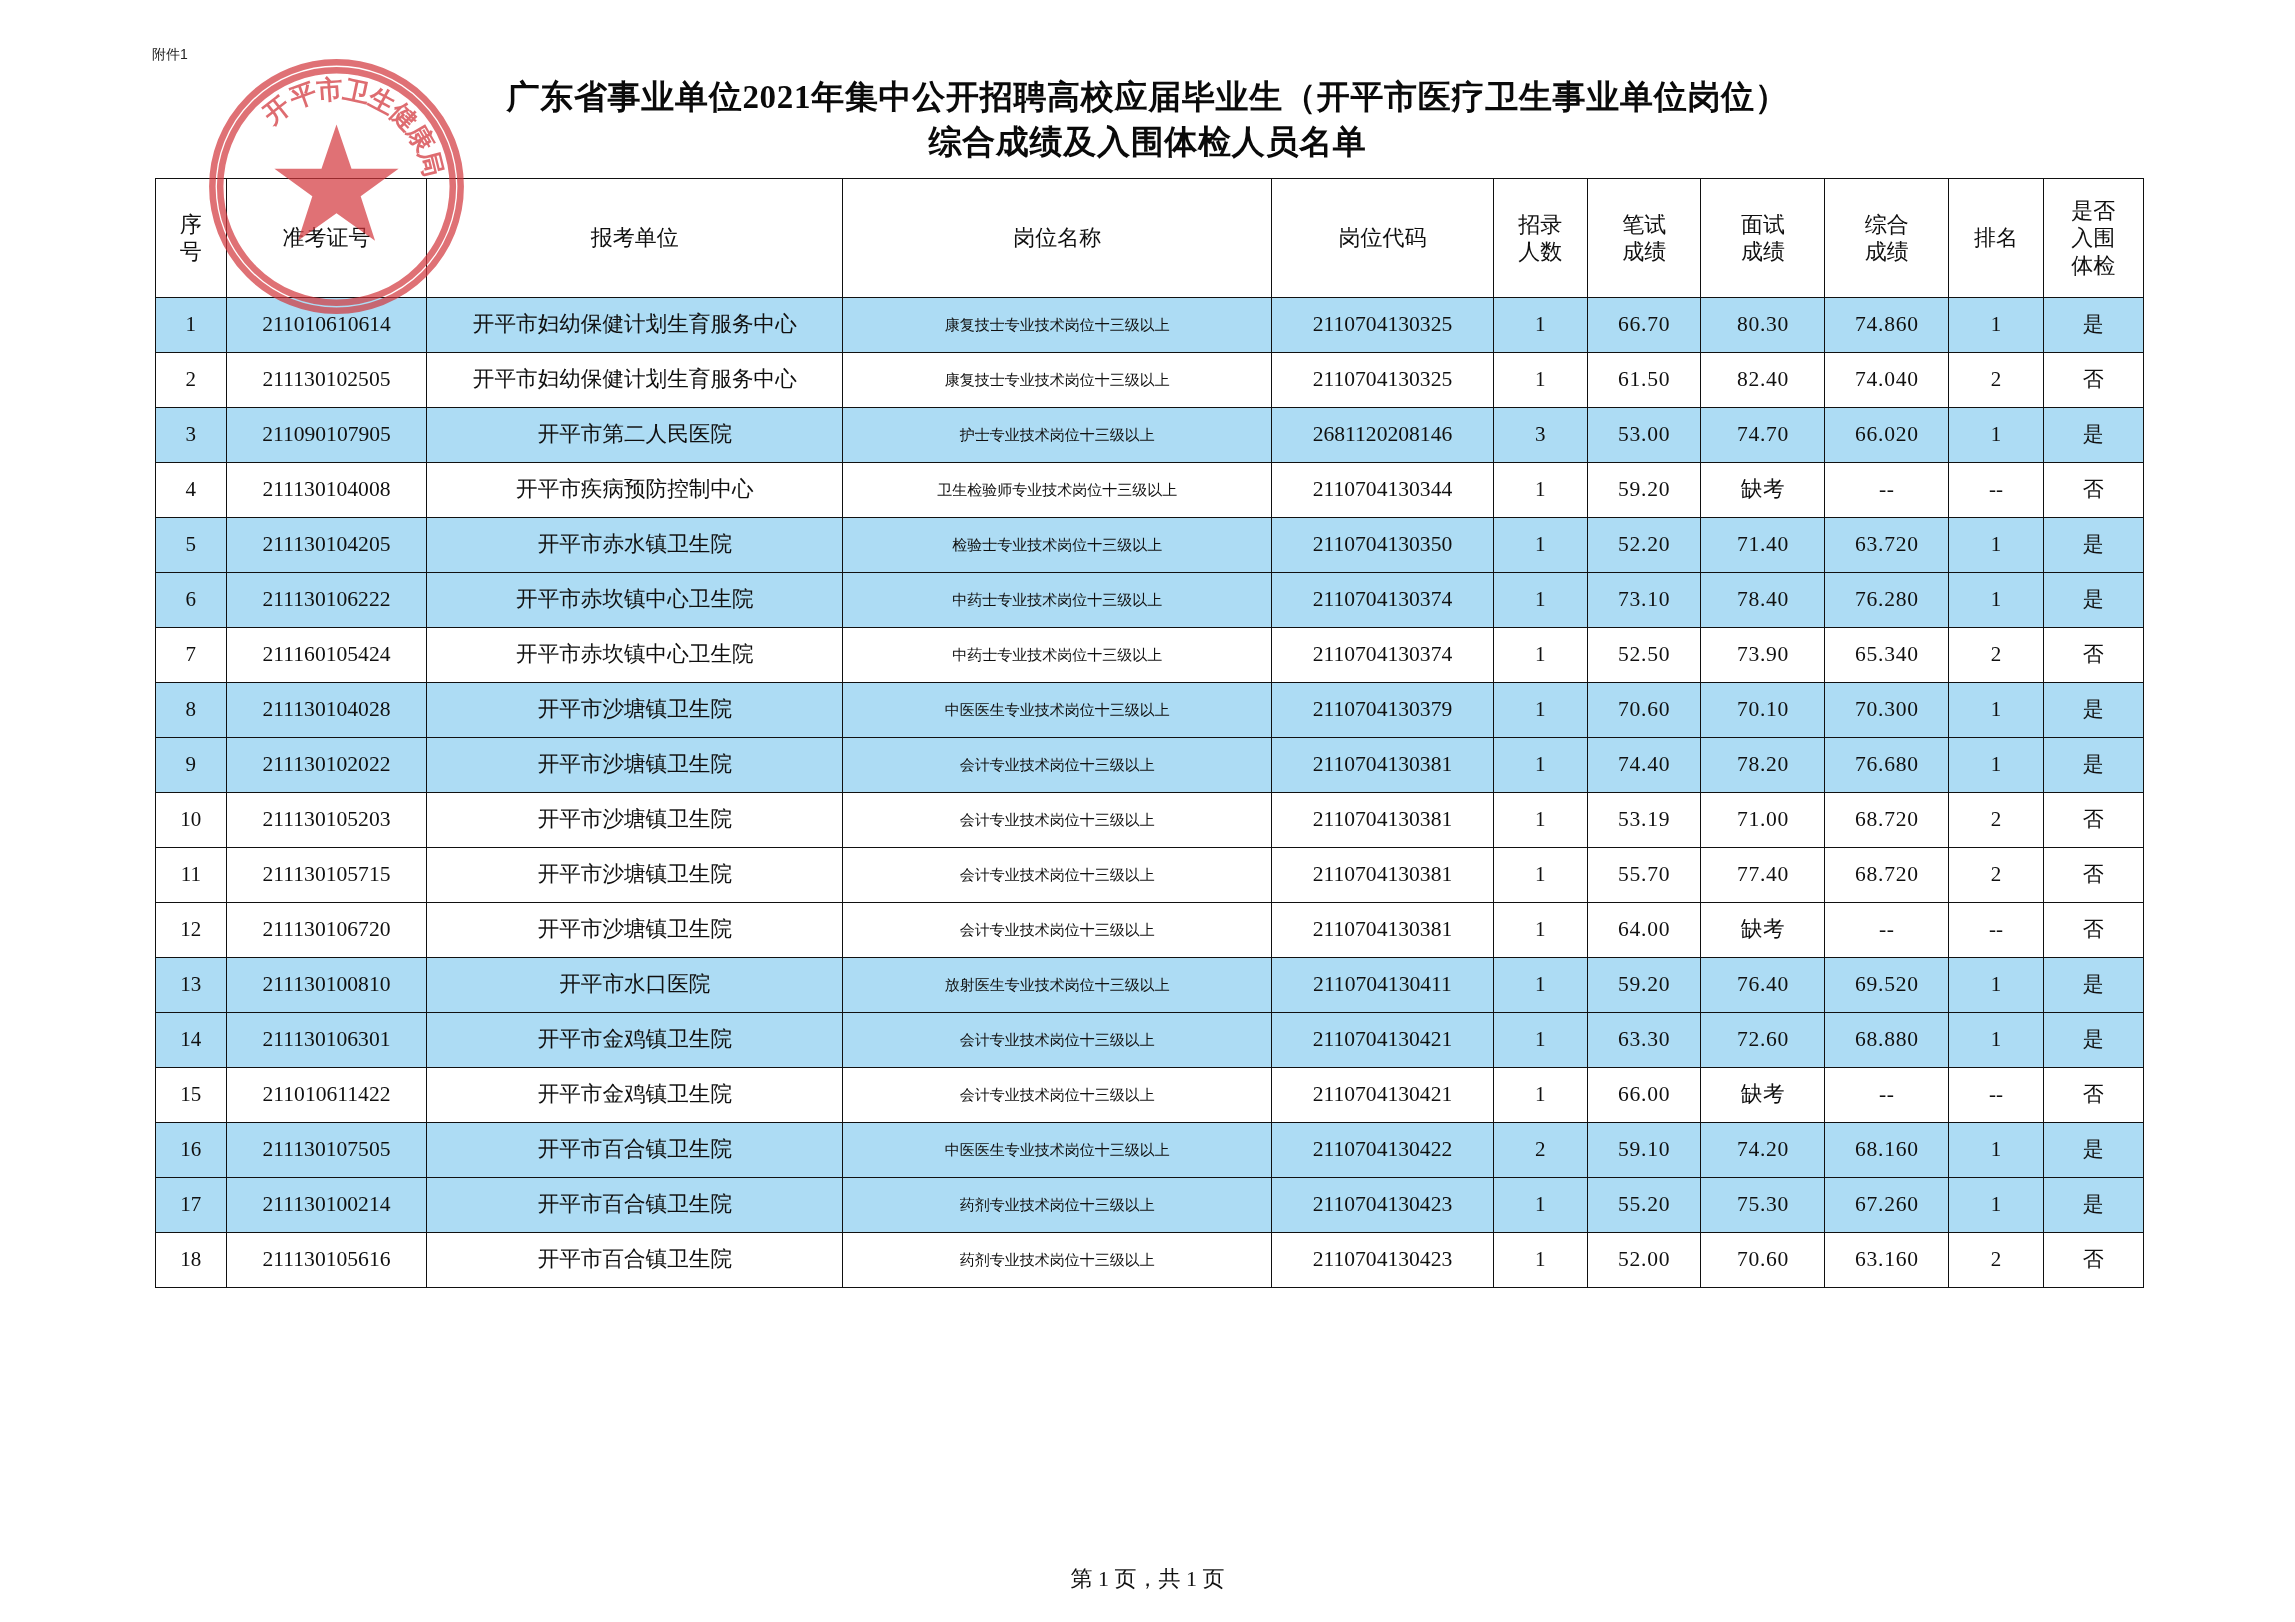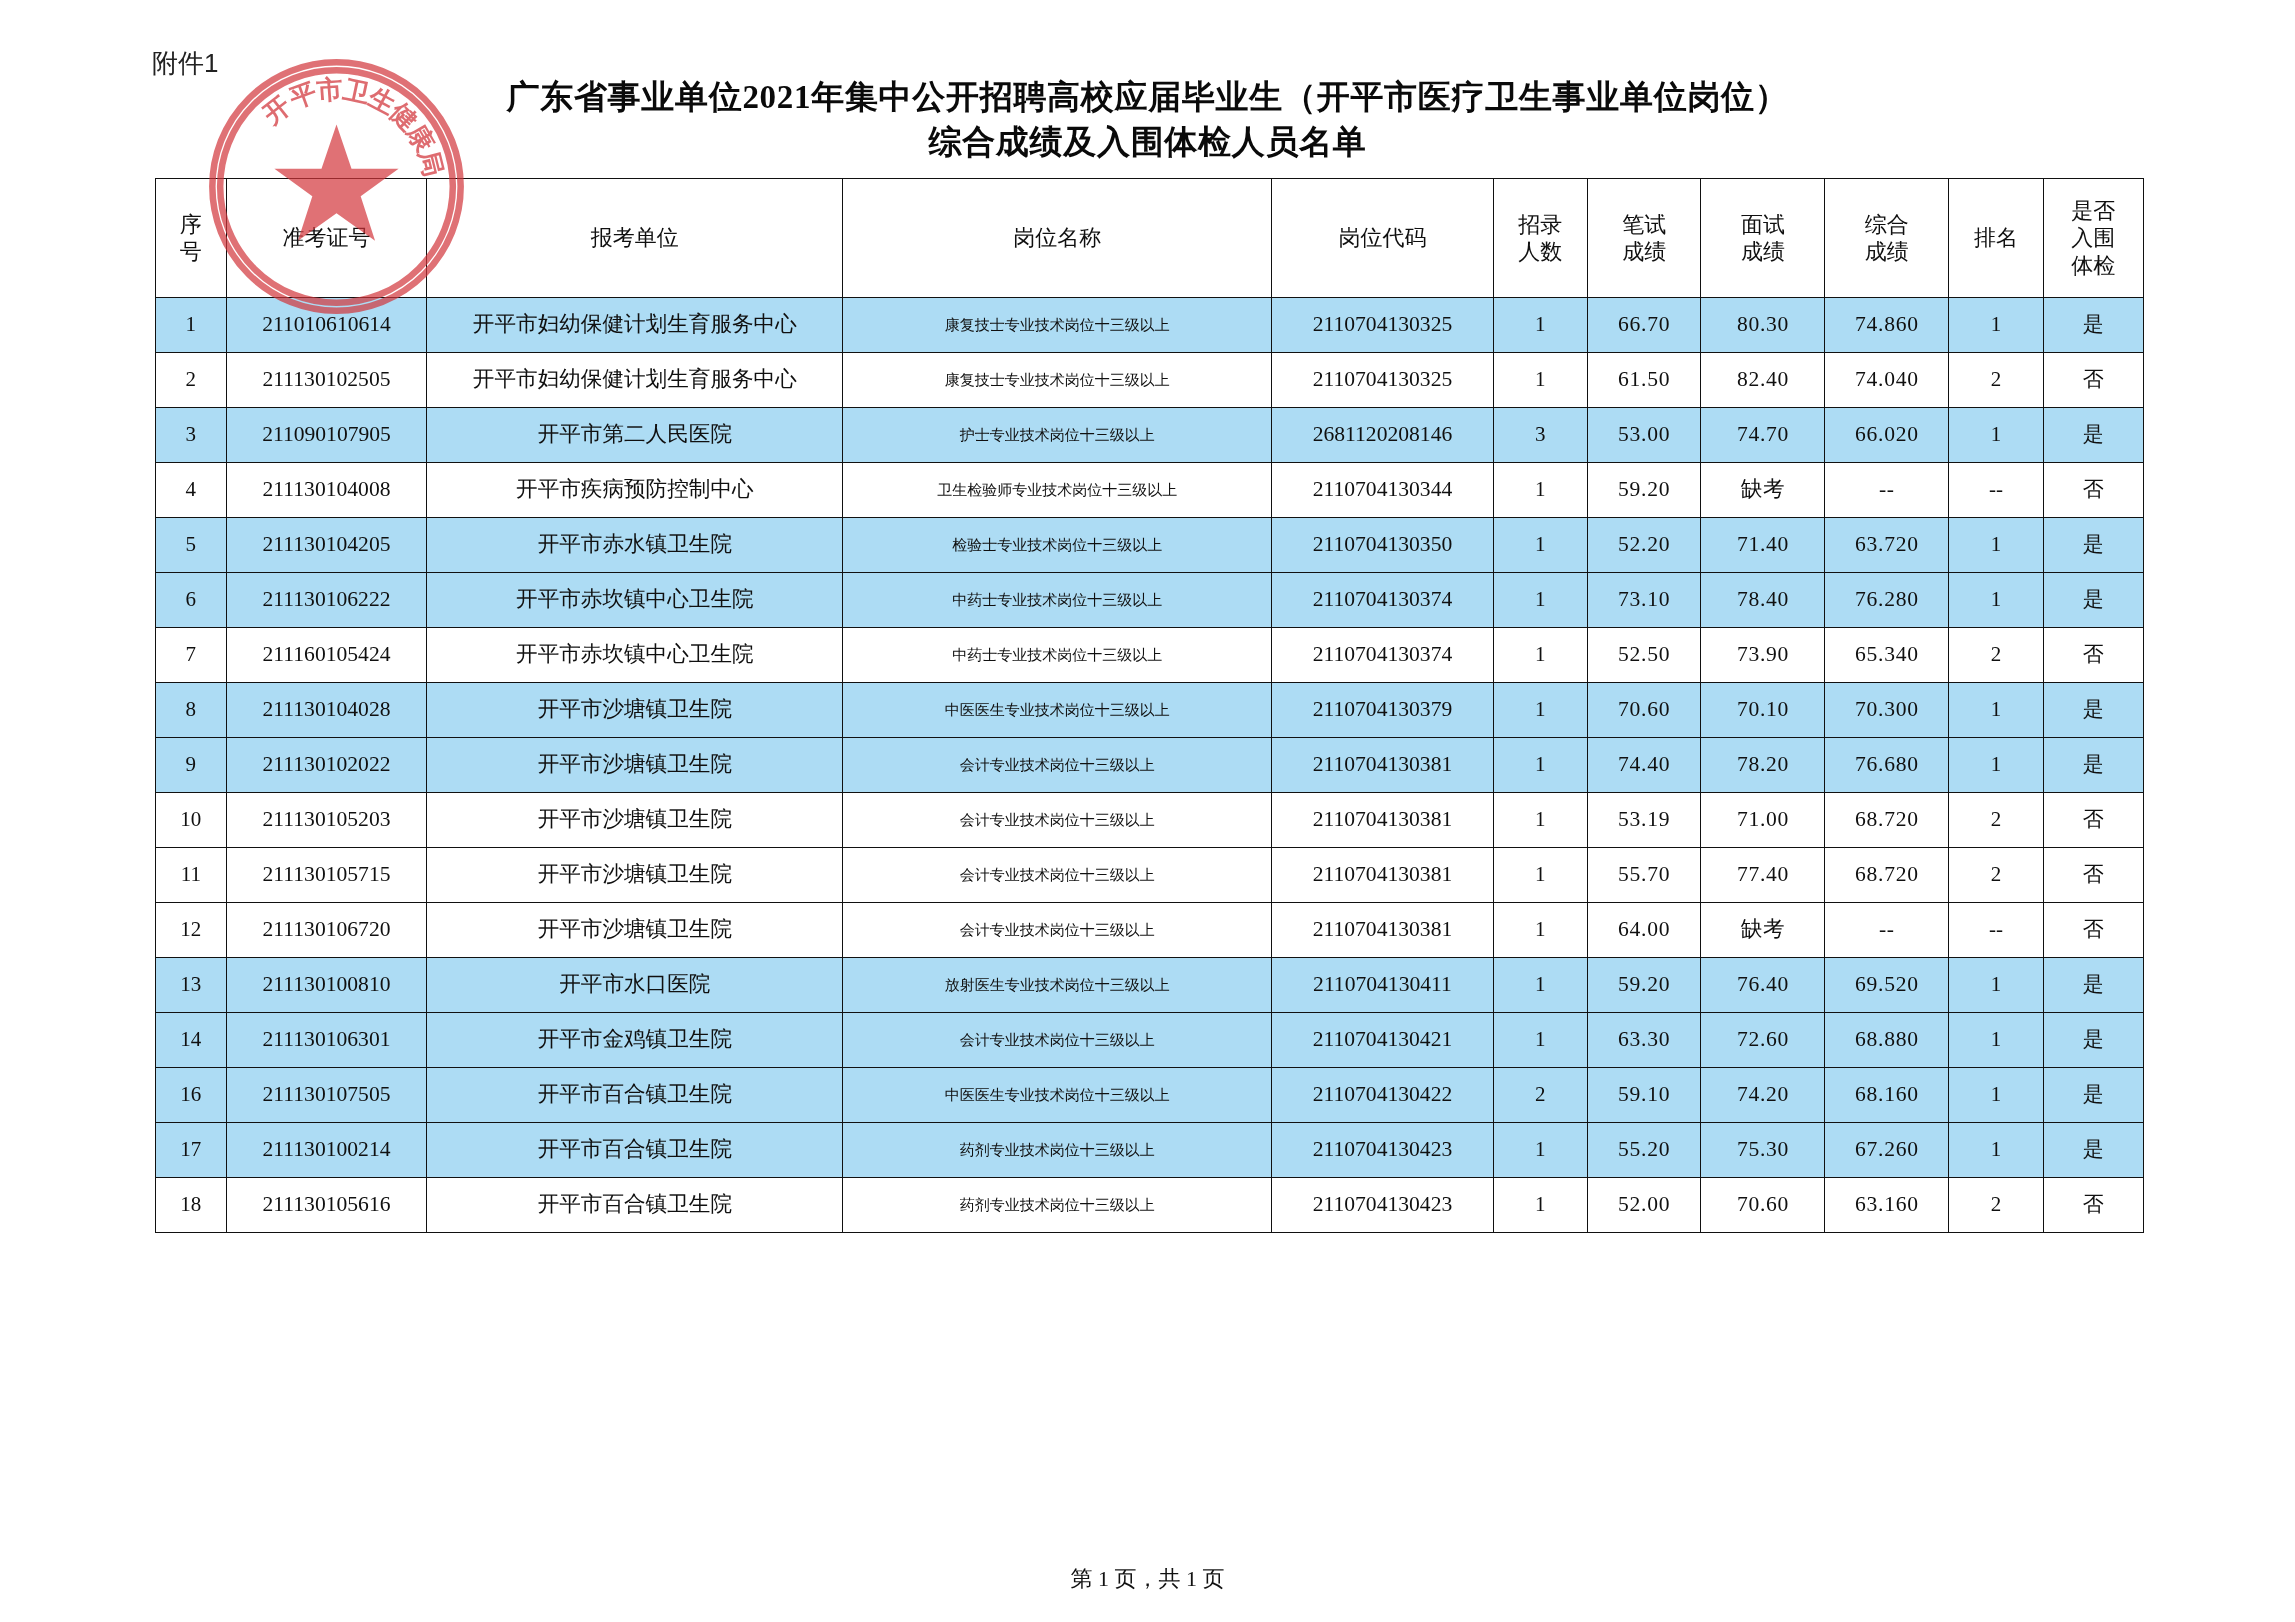--- a/index.html
+++ b/index.html
@@ -18,21 +18,21 @@
   .page {
     position: relative;
     width: 2295px;
     height: 1623px;
     box-sizing: border-box;
   }
   .attach-label {
     position: absolute;
     left: 152px;
     top: 46px;
-    font-size: 26px;
+    font-size: 14px;
     font-family: "Liberation Sans", sans-serif;
     color: #222;
   }
   .title-block {
     position: absolute;
     left: 0;
     top: 75px;
     width: 2295px;
     text-align: center;
   }
@@ -368,20 +368,33 @@
           <td class="c-unit">开平市金鸡镇卫生院</td>
           <td class="c-post">会计专业技术岗位十三级以上</td>
           <td class="c-code">2110704130421</td>
           <td class="c-num">1</td>
           <td class="c-score">63.30</td>
           <td class="c-score">72.60</td>
           <td class="c-score">68.880</td>
           <td class="c-num">1</td>
           <td class="c-num">是</td>
         </tr>
+        <tr class="plain">
+          <td class="c-num">15</td>
+          <td class="c-id">211010611422</td>
+          <td class="c-unit">开平市金鸡镇卫生院</td>
+          <td class="c-post">会计专业技术岗位十三级以上</td>
+          <td class="c-code">2110704130421</td>
+          <td class="c-num">1</td>
+          <td class="c-score">66.00</td>
+          <td class="c-score">缺考</td>
+          <td class="c-score">--</td>
+          <td class="c-num">--</td>
+          <td class="c-num">否</td>
+        </tr>
         <tr class="shaded">
           <td class="c-num">16</td>
           <td class="c-id">211130107505</td>
           <td class="c-unit">开平市百合镇卫生院</td>
           <td class="c-post">中医医生专业技术岗位十三级以上</td>
           <td class="c-code">2110704130422</td>
           <td class="c-num">2</td>
           <td class="c-score">59.10</td>
           <td class="c-score">74.20</td>
           <td class="c-score">68.160</td>

